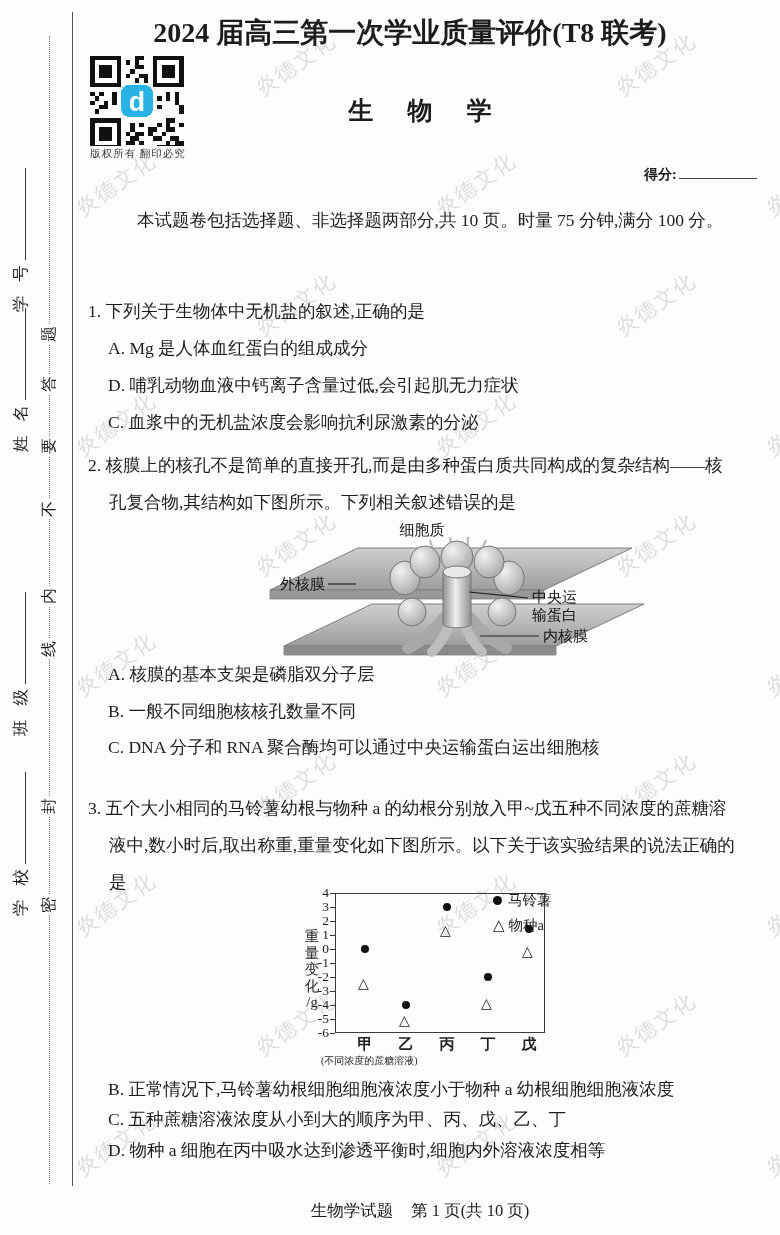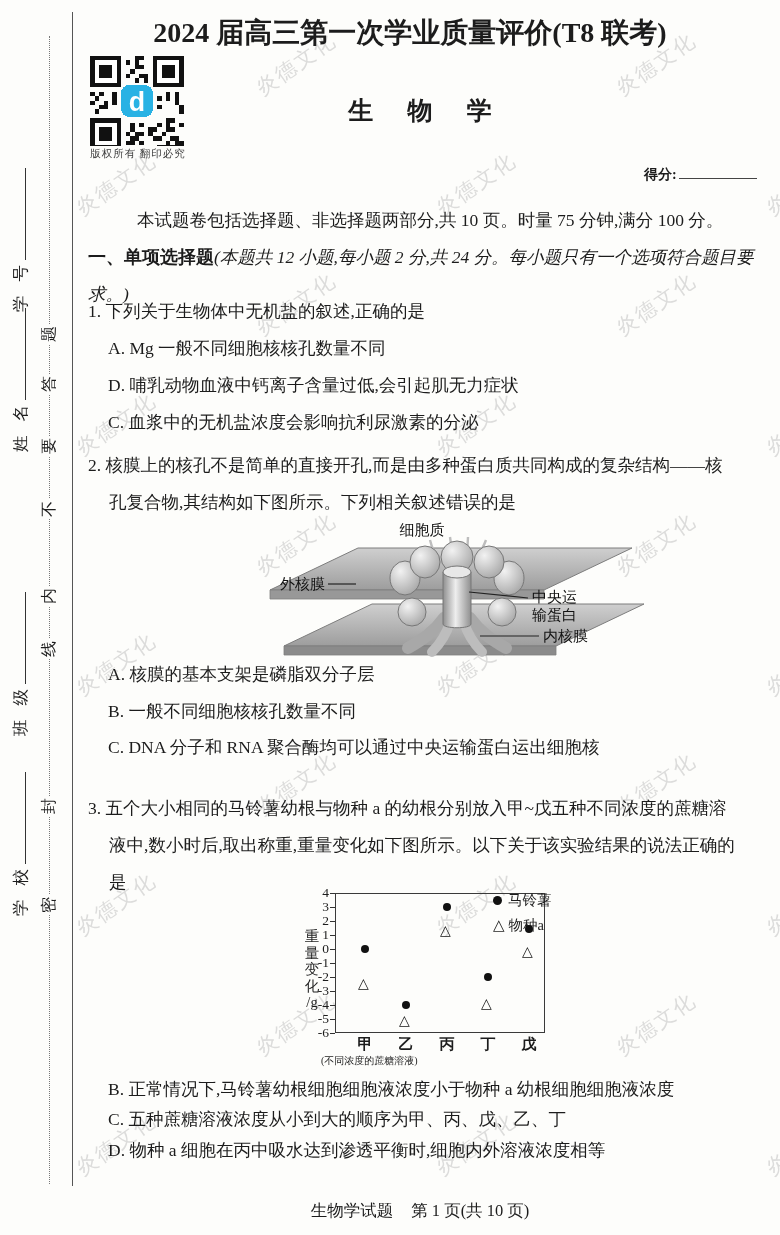--- a/index.html
+++ b/index.html
@@ -192,30 +192,27 @@
   <div class="abs qr-caption">版权所有 翻印必究</div>
 
   <div class="abs subject">生 物 学</div>
 
   <div class="abs score">
     <span>得分:</span><span class="score-blank"></span>
   </div>
 
   <div class="abs intro">本试题卷包括选择题、非选择题两部分,共 10 页。时量 75 分钟,满分 100 分。</div>
 
-  <div class="abs section">
-    <b>一、单项选择题</b><i>(本题共 12 小题,每小题 2 分,共 24 分。每小题只有一个选项符合题目要求。)</i>
-  </div>
 
   <div class="abs qblock" style="left:88px; top:293px; width:662px;">
     <div class="qstem">
       <span>1.</span>
       <span>下列关于生物体中无机盐的叙述,正确的是</span>
     </div>
-    <div class="opt">A. Mg 一般不同细胞核核孔数量不同</div>
+    <div class="opt">A. Mg 是人体血红蛋白的组成成分</div>
     <div class="opt">D. 哺乳动物血液中钙离子含量过低,会引起肌无力症状</div>
     <div class="opt">C. 血浆中的无机盐浓度会影响抗利尿激素的分泌</div>
   </div>
 
   <div class="abs qblock" style="left:88px; top:447px; width:645px;">
     <div class="qstem">
       <span>2.</span>
       <span>核膜上的核孔不是简单的直接开孔,而是由多种蛋白质共同构成的复杂结构——核孔复合物,其结构如下图所示。下列相关叙述错误的是</span>
     </div>
   </div>

